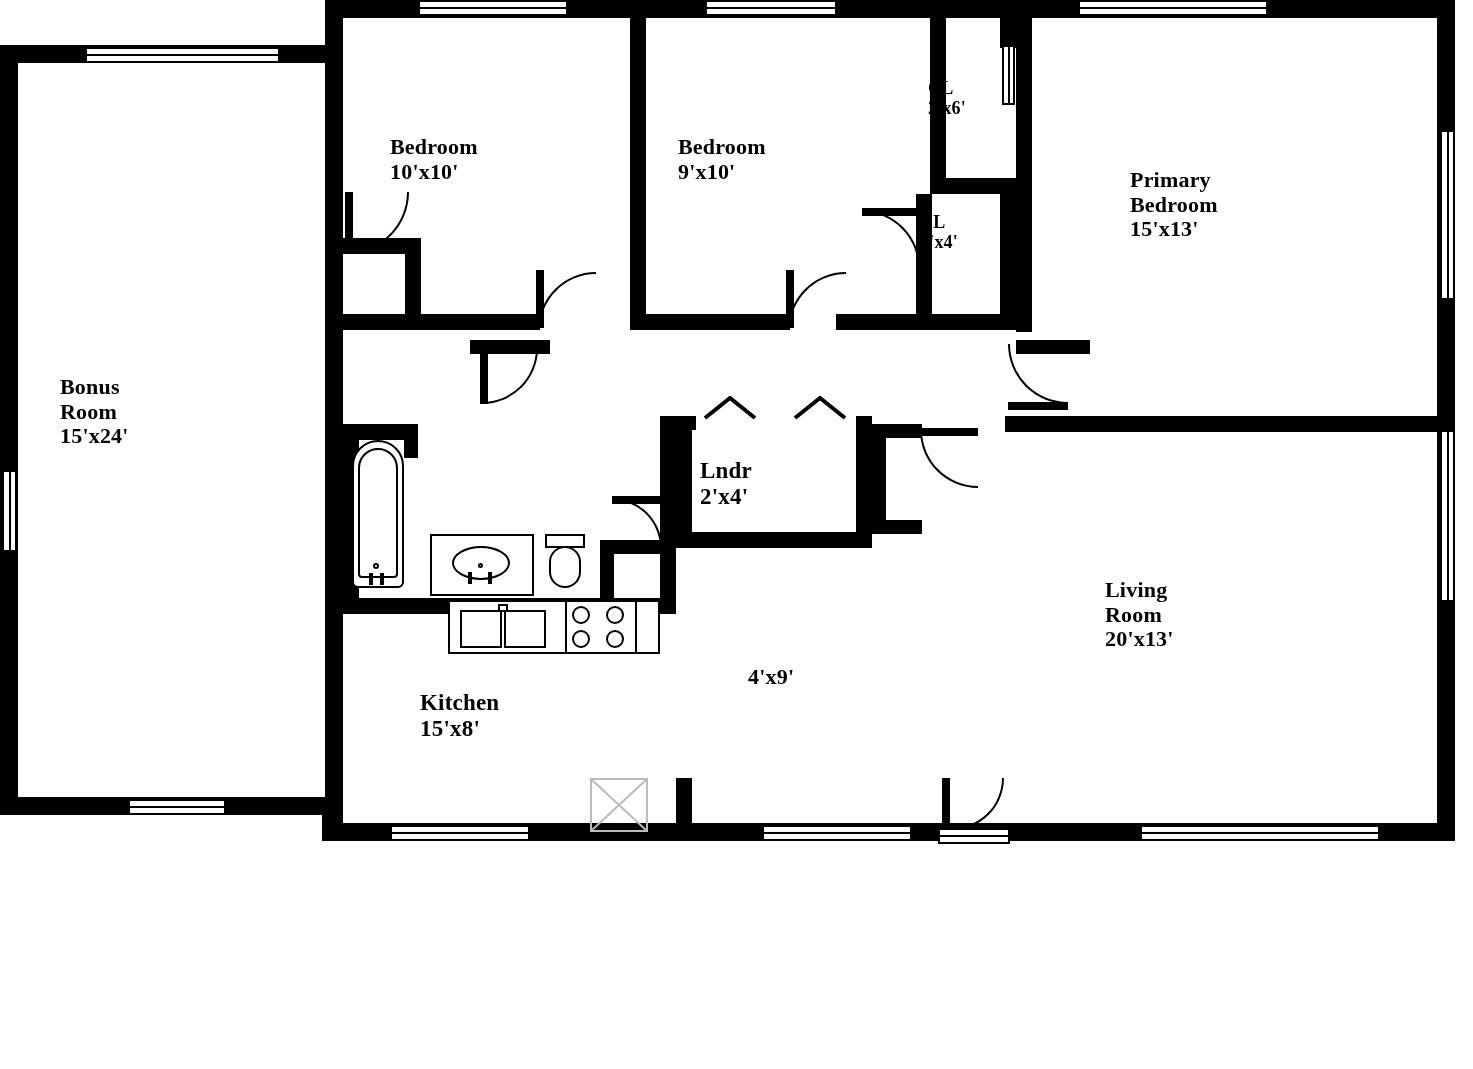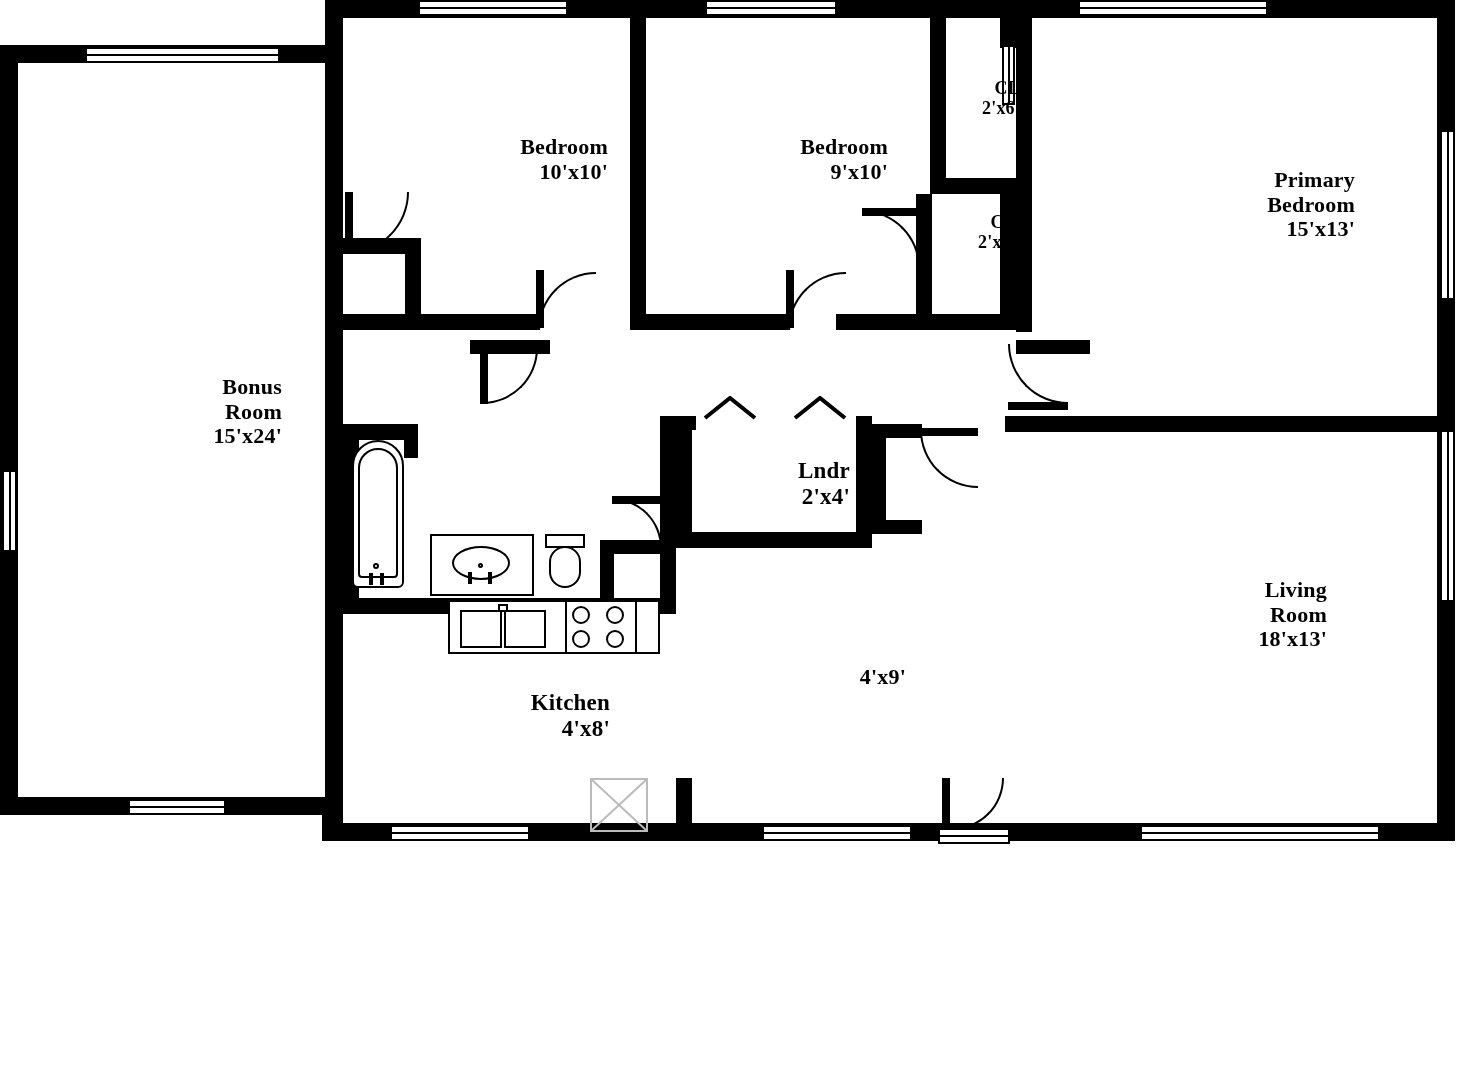--- a/index.html
+++ b/index.html
@@ -40,21 +40,21 @@
     content: "";
     position: absolute;
     top: 0; bottom: 0;
     left: 50%;
     width: 2px;
     background: #000000;
     transform: translateX(-1px);
   }
   .label {
     position: absolute;
-    text-align: right;
+    text-align: left;
     font-weight: bold;
     color: #000000;
     line-height: 1.12;
     white-space: pre-line;
     letter-spacing: 0.2px;
   }
   .label.big { font-size: 22px; }
   .label.mid { font-size: 23px; }
   .label.small { font-size: 18px; }
   .door-q {
@@ -250,19 +250,19 @@
 Bedroom
 15'x13'</div>
   <div class="label small" style="left:928px; top:78px; width:92px;">CL
 2'x6'</div>
   <div class="label small" style="left:920px; top:212px; width:96px;">CL
 2'x4'</div>
   <div class="label mid" style="left:700px; top:458px; width:150px;">Lndr
 2'x4'</div>
   <div class="label big" style="left:748px; top:665px; width:158px;">4'x9'</div>
   <div class="label mid" style="left:420px; top:690px; width:190px;">Kitchen
-4'x8'</div>
+15'x8'</div>
   <div class="label big" style="left:1105px; top:578px; width:222px;">Living
 Room
-18'x13'</div>
+20'x13'</div>
 
 
 </div>
 
 </body></html>

